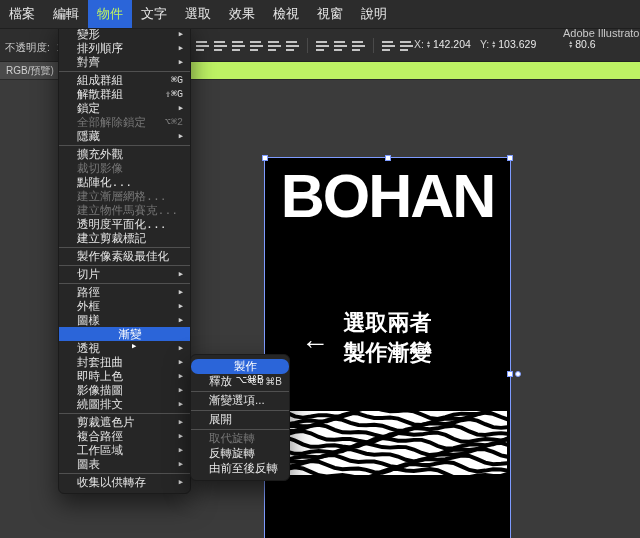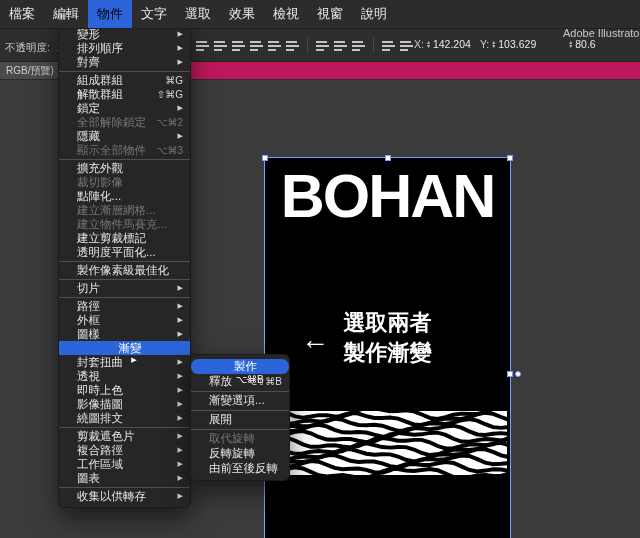--- a/index.html
+++ b/index.html
@@ -6,21 +6,21 @@
   html,body{background:#1e1e1e;}
   .app{position:relative;width:640px;height:538px;overflow:hidden;
        background:var(--canvas_bg,#3b3b3b);
        font-family:"Liberation Sans","DejaVu Sans",sans-serif;cursor:default;}
 
   
   .menubar{position:absolute;top:0;left:0;right:0;height:29px;
            background:var(--menubar_bg,#2c2c2c);border-bottom:1px solid #1f1f1f;
            display:flex;align-items:stretch;z-index:50;font-size:13px;color:#e9e9e9;}
   .mb-item{display:flex;align-items:center;padding:0 9px;}
-  .mb-item.active{background:var(--accent,#2b65d9);color:#000000;}
+  .mb-item.active{background:var(--accent,#2b65d9);color:#bef264;}
 
   
   .controlbar{position:absolute;top:22px;left:0;right:0;height:40px;
               background:var(--controlbar_bg,#2e2e2e);border-bottom:1px solid #232323;
               z-index:10;color:#cfcfcf;}
   .app-title{position:absolute;top:5px;left:563px;font-size:11px;color:#c9c9c9;white-space:nowrap;}
   .cb-opacity{position:absolute;left:5px;top:19px;font-size:10.5px;white-space:nowrap;color:#cfcfcf;}
   .cb-opacity .op-val{margin-left:4px;color:#e8e8e8;}
   .cb-icons{position:absolute;left:196px;top:16px;display:flex;align-items:center;gap:5px;}
   .cbi{width:13px;height:12px;flex:0 0 auto;background:
@@ -30,21 +30,21 @@
   .cb-sep{width:1px;height:15px;background:#4a4a4a;margin:0 3px;flex:0 0 auto;}
   .cb-fields{position:absolute;left:414px;top:16px;display:flex;align-items:center;font-size:10.5px;white-space:nowrap;}
   .cb-field{display:flex;align-items:center;margin-right:9px;}
   .cb-field.f-w{margin-left:24px;}
   .cb-label{margin-right:3px;color:#cfcfcf;}
   .stepper{display:inline-flex;flex-direction:column;font-size:6px;line-height:4px;color:#bdbdbd;margin-right:3px;}
   .stepper i{font-style:normal;height:4px;}
   .cb-value{color:#e8e8e8;}
 
   
-  .tabbar{position:absolute;top:62px;left:0;right:0;height:18px;background:#be185d;
+  .tabbar{position:absolute;top:62px;left:0;right:0;height:18px;background:#bef264;
           border-bottom:1px solid #2a2a2a;display:flex;align-items:center;z-index:5;}
   .tab{display:flex;align-items:center;height:100%;padding:0 6px;background:#4a4a4a;
        border-right:1px solid #2d2d2d;font-size:10px;color:#cfcfcf;}
   .tab-close{margin-left:6px;color:#b5b5b5;font-size:11px;}
 
   
   .artwork{position:absolute;left:265px;top:158px;width:245px;height:432px;
            background:var(--artwork_bg,#000);outline:1px solid var(--sel,#7e9bff);z-index:1;}
   .headline{margin-top:8px;text-align:center;color:#fff;font-size:61px;font-weight:800;
             letter-spacing:-2px;line-height:1;}
@@ -56,21 +56,21 @@
   .handle{position:absolute;width:6px;height:6px;background:#fff;
           border:1px solid var(--sel,#7e9bff);z-index:3;}
   .h-tl{left:-3px;top:-3px}.h-tm{left:calc(50% - 3px);top:-3px}.h-tr{right:-3px;top:-3px}
   .h-ml{left:-3px;top:calc(50% - 3px)}.h-mr{right:-3px;top:calc(50% - 3px)}
   .h-bl{left:-3px;bottom:-3px}.h-bm{left:calc(50% - 3px);bottom:-3px}.h-br{right:-3px;bottom:-3px}
   .h-out{left:calc(100% + 5px);top:calc(50% - 3px);border-radius:50%;}
 
   
   .menu{position:absolute;background:var(--menu_bg,#262626);border:1px solid #1b1b1b;
         box-shadow:0 10px 24px rgba(0,0,0,.55);padding:4px 0;z-index:40;}
-  #objectMenu{left:58px;top:22px;width:133px;border-radius:0 0 6px 6px;}
+  #objectMenu{left:58px;top:22px;width:133px;border-radius:0 0 6px 6px;font-family:Liberation Mono, monospace;}
   #blendSubmenu{left:190px;top:354px;width:100px;border-radius:6px;}
   .menu-item{display:flex;align-items:center;justify-content:space-between;height:14px;
              padding:0 7px 0 18px;font-size:11.5px;color:#e6e6e6;white-space:nowrap;}
   #blendSubmenu .menu-item{height:15px;border-radius:7px;}
   .mi-right{font-size:10px;color:#d8d8d8;margin-left:8px;}
   .mi-right.arr{font-size:7px;color:#cfcfcf;}
   .menu-item.hl{background:var(--accent,#2b65d9);color:#fff;flex-direction:column;}
   .menu-item.hl .mi-right{color:#fff;}
   .menu-item.dis{color:#767676;}
   .menu-item.dis .mi-right{color:#767676;}
@@ -210,24 +210,20 @@
         <span class="mi-right arr">▶</span>
       </div>
       <div class="menu-item dis">
         <span class="mi-label">全部解除鎖定</span>
         <span class="mi-right">⌥⌘2</span>
       </div>
       <div class="menu-item">
         <span class="mi-label">隱藏</span>
         <span class="mi-right arr">▶</span>
       </div>
-      <div class="menu-item dis">
-        <span class="mi-label">顯示全部物件</span>
-        <span class="mi-right">⌥⌘3</span>
-      </div>
       <div class="menu-sep"></div>
       <div class="menu-item">
         <span class="mi-label">擴充外觀</span>
         <span class="mi-right"></span>
       </div>
       <div class="menu-item dis">
         <span class="mi-label">裁切影像</span>
         <span class="mi-right"></span>
       </div>
       <div class="menu-item">
@@ -236,25 +232,25 @@
       </div>
       <div class="menu-item dis">
         <span class="mi-label">建立漸層網格...</span>
         <span class="mi-right"></span>
       </div>
       <div class="menu-item dis">
         <span class="mi-label">建立物件馬賽克...</span>
         <span class="mi-right"></span>
       </div>
       <div class="menu-item">
+        <span class="mi-label">透明度平面化...</span>
+        <span class="mi-right"></span>
+      </div>
+      <div class="menu-item">
         <span class="mi-label">建立剪裁標記</span>
-        <span class="mi-right"></span>
-      </div>
-      <div class="menu-item">
-        <span class="mi-label">透明度平面化...</span>
         <span class="mi-right"></span>
       </div>
       <div class="menu-sep"></div>
       <div class="menu-item">
         <span class="mi-label">製作像素級最佳化</span>
         <span class="mi-right"></span>
       </div>
       <div class="menu-sep"></div>
       <div class="menu-item">
         <span class="mi-label">切片</span>
@@ -271,25 +267,25 @@
       </div>
       <div class="menu-item">
         <span class="mi-label">圖樣</span>
         <span class="mi-right arr">▶</span>
       </div>
       <div class="menu-item hl">
         <span class="mi-label">漸變</span>
         <span class="mi-right arr">▶</span>
       </div>
       <div class="menu-item">
+        <span class="mi-label">透視</span>
+        <span class="mi-right arr">▶</span>
+      </div>
+      <div class="menu-item">
         <span class="mi-label">封套扭曲</span>
-        <span class="mi-right arr">▶</span>
-      </div>
-      <div class="menu-item">
-        <span class="mi-label">透視</span>
         <span class="mi-right arr">▶</span>
       </div>
       <div class="menu-item">
         <span class="mi-label">即時上色</span>
         <span class="mi-right arr">▶</span>
       </div>
       <div class="menu-item">
         <span class="mi-label">影像描圖</span>
         <span class="mi-right arr">▶</span>
       </div>

